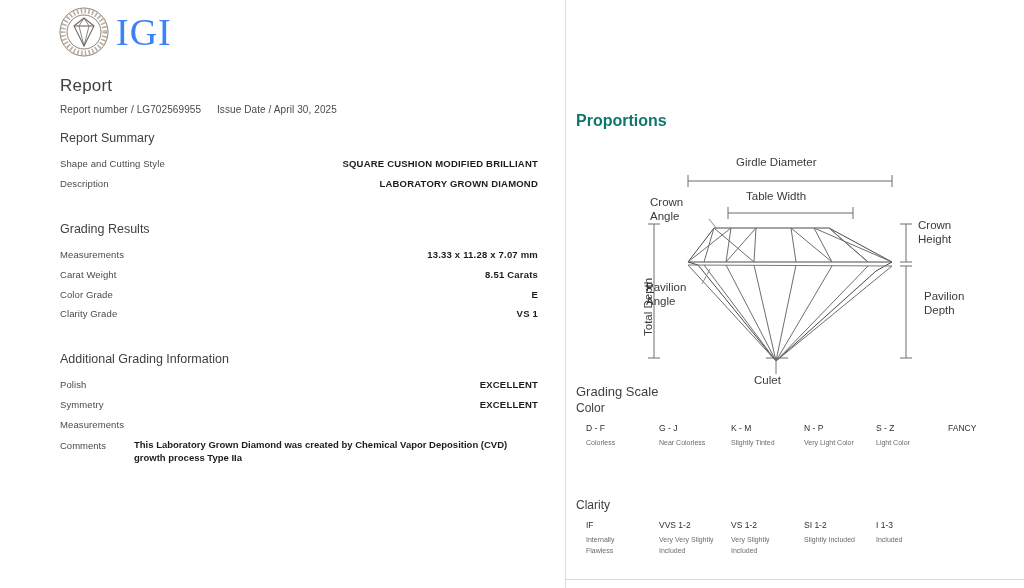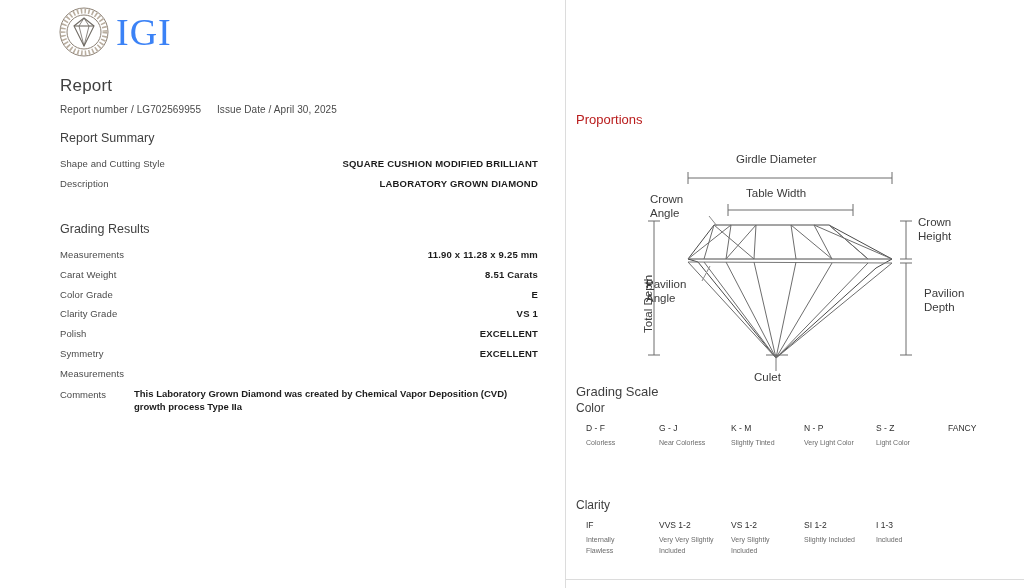--- a/index.html
+++ b/index.html
@@ -138,23 +138,23 @@
   }
 
   
   .right-col {
     position: absolute;
     left: 576px;
     top: 112px;
     width: 448px;
   }
   .r-head {
-    font-size: 13px;
-    color: #b91c1c;
-    font-weight: normal;
+    font-size: 16px;
+    color: #0f766e;
+    font-weight: bold;
     margin: 0 0 6px 0;
   }
   .diagram {
     position: relative;
     width: 448px;
     height: 252px;
   }
   .diagram svg {
     position: absolute;
     left: 0;
@@ -254,35 +254,36 @@
       <span class="value">SQUARE CUSHION MODIFIED BRILLIANT</span>
     </div>
     <div class="row">
       <span class="label">Description</span>
       <span class="value">LABORATORY GROWN DIAMOND</span>
     </div>
 
     <h2 class="section-head gap">Grading Results</h2>
     <div class="row">
       <span class="label">Measurements</span>
-      <span class="value">11.90 x 11.28 x 9.25 mm</span>
+      <span class="value">13.33 x 11.28 x 7.07 mm</span>
     </div>
     <div class="row">
       <span class="label">Carat Weight</span>
       <span class="value">8.51 Carats</span>
     </div>
     <div class="row">
       <span class="label">Color Grade</span>
       <span class="value">E</span>
     </div>
     <div class="row">
       <span class="label">Clarity Grade</span>
       <span class="value">VS 1</span>
     </div>
 
+    <h2 class="section-head gap">Additional Grading Information</h2>
     <div class="row">
       <span class="label">Polish</span>
       <span class="value">EXCELLENT</span>
     </div>
     <div class="row">
       <span class="label">Symmetry</span>
       <span class="value">EXCELLENT</span>
     </div>
     <div class="row empty">
       <span class="label">Measurements</span>

